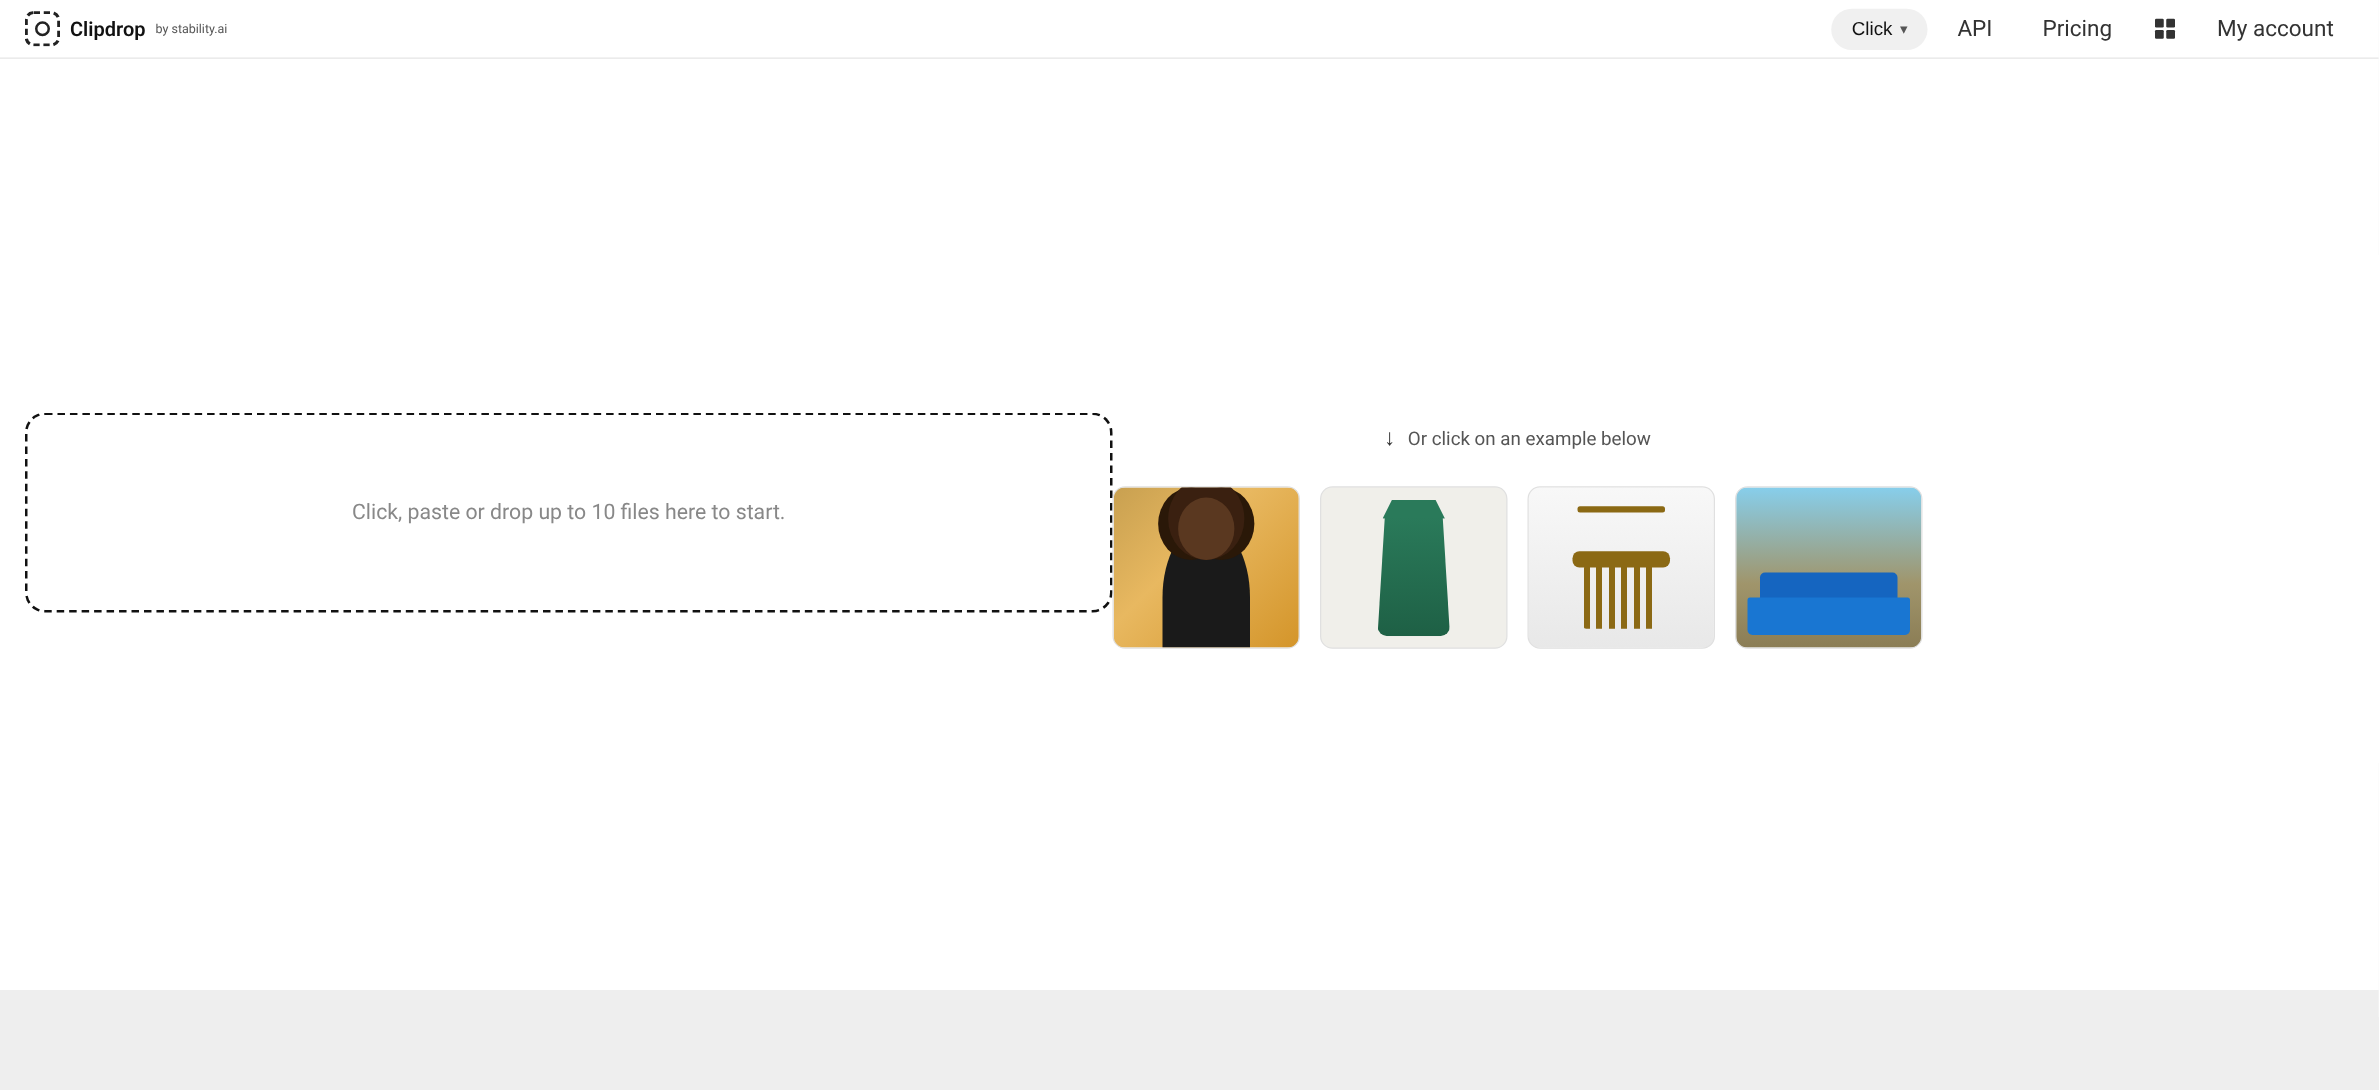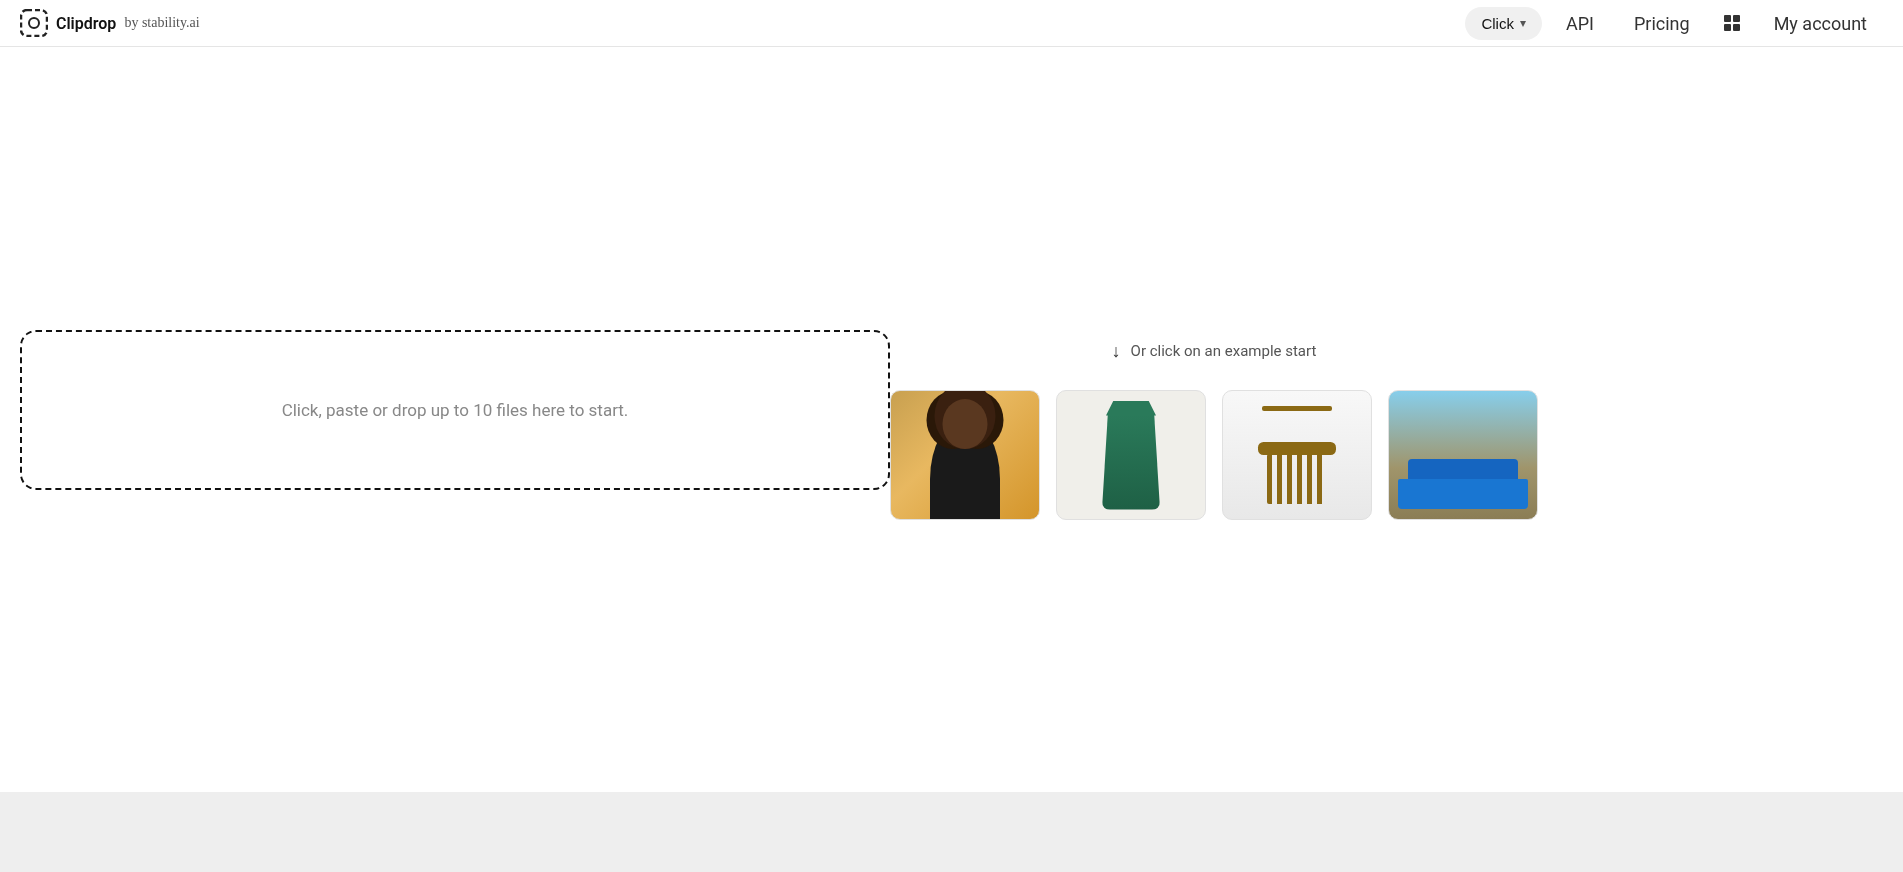--- a/index.html
+++ b/index.html
@@ -42,24 +42,23 @@
       height: 28px;
     }
 
     .brand-name {
       font-size: 16px;
       font-weight: 600;
       color: #111;
     }
 
     .brand-subtitle {
-      font-size: 14px;
+      font-size: 10px;
       color: #555;
       font-weight: 400;
-      font-family: Liberation Serif, serif;
     }
 
     .navbar-right {
       display: flex;
       align-items: center;
       gap: 8px;
     }
 
     .nav-tools-btn {
       display: flex;
@@ -348,21 +347,21 @@
 
 <main class="main-content">
 
   <div class="drop-zone">
     <span class="drop-zone-text">Click, paste or drop up to 10 files here to start.</span>
   </div>
 
   <div class="example-section">
     <div class="example-label">
       <span class="down-arrow">↓</span>
-      <span>Or click on an example start</span>
+      <span>Or click on an example below</span>
     </div>
 
     <div class="example-images">
 
       <div class="example-img img-person">
       </div>
 
       <div class="example-img img-dress">
       </div>
 

